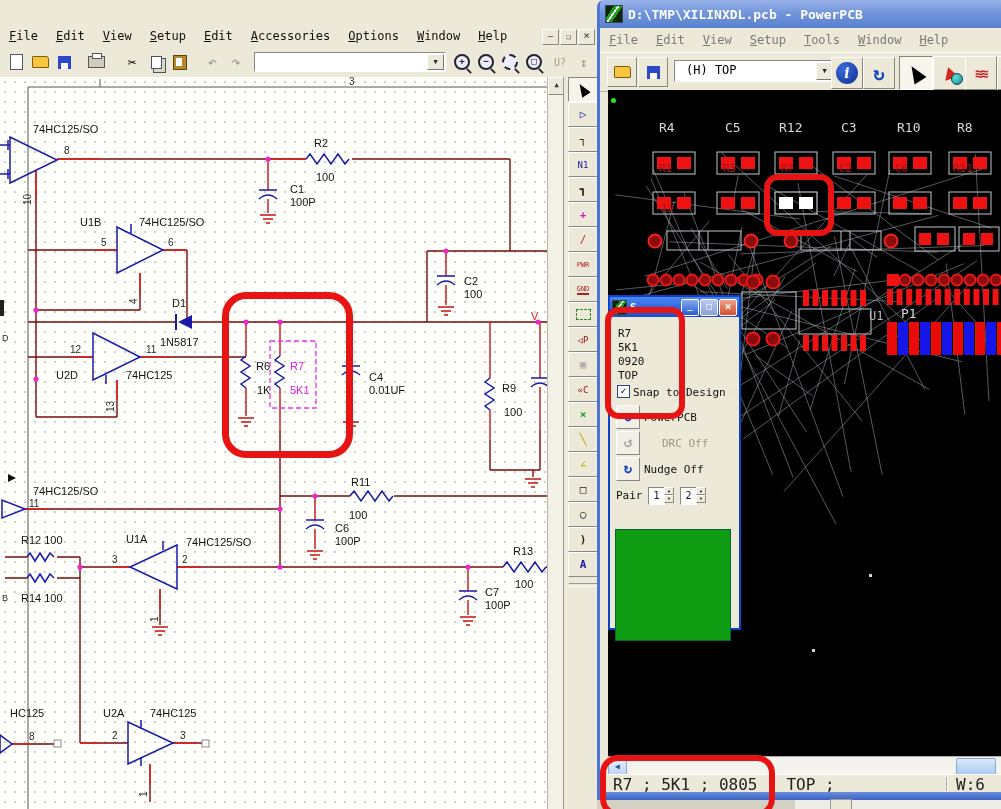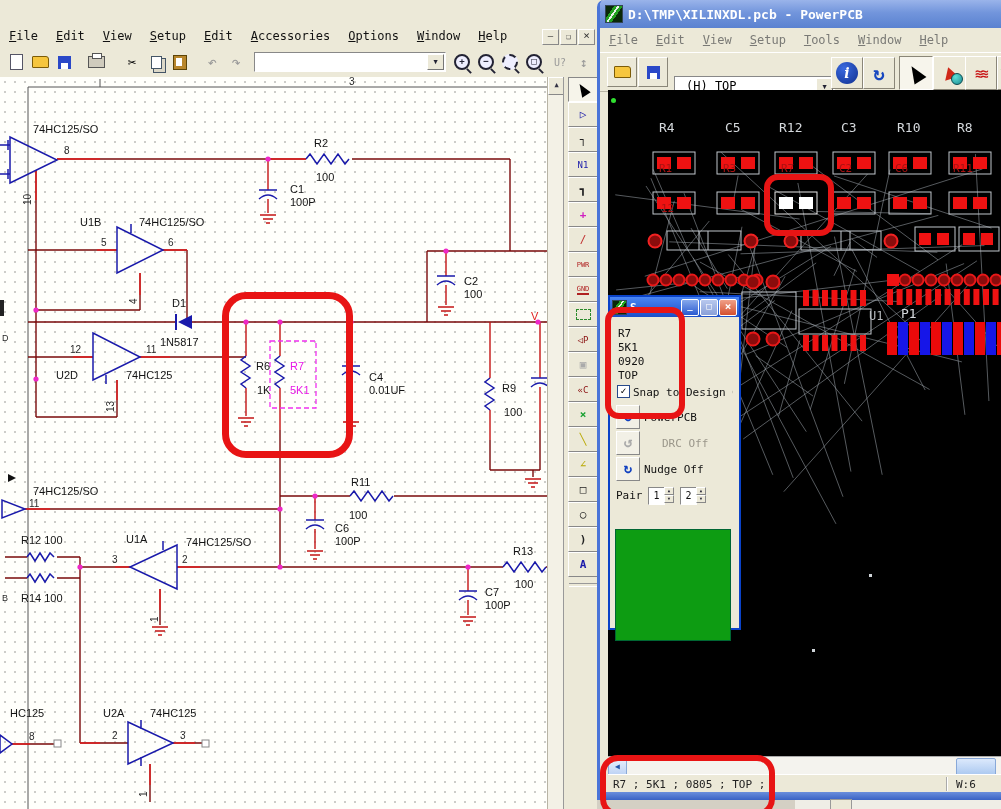--- a/index.html
+++ b/index.html
@@ -81,21 +81,21 @@
   .i-design-b{position:absolute;right:3px;bottom:4px;width:10px;height:10px;border-radius:50%;background:radial-gradient(circle at 35% 30%,#5fe0d8,#1a8a90);border:1px solid #0a4a50;}
   .i-route{color:#c81818;font-size:13px;font-weight:bold;letter-spacing:-2px;}
   .pcb-canvas{left:8px;top:90px;width:393px;height:666px;background:#000;overflow:hidden;}
   #ratsnest line{stroke:#99a1a8;stroke-width:0.7;opacity:0.8;}
   .pcb-hscroll{left:8px;top:756px;width:393px;height:18px;background:#f4f3ee;border-top:1px solid #aaa;}
   .hs-btn{position:absolute;left:0;top:1px;width:17px;height:16px;background:linear-gradient(#e8f0fc,#bcd2f4);
     border:1px solid #8aaad8;border-radius:2px;color:#2255aa;font-size:8px;line-height:15px;text-align:center;}
   .hs-thumb{position:absolute;left:348px;top:1px;width:38px;height:16px;background:linear-gradient(#dce9fc,#aac8f0);
     border:1px solid #88a8d8;border-radius:2px;}
   .pcb-status{left:8px;top:774px;width:393px;height:18px;background:#ece9d8;border-top:1px solid #fff;
-    font-size:11px;color:#222;display:flex;align-items:center;text-align:right;}
+    font-size:16px;color:#222;display:flex;align-items:center;text-align:right;}
   .pcb-bottom{left:0;top:792px;right:0;height:8px;background:linear-gradient(#6a8edc,#3a62c4);}
   
   .dlg{left:608px;top:295px;width:129px;height:331px;background:#ece9d8;border:2px solid #0a42c8;z-index:5;}
   .dlg-title{position:absolute;left:0;top:0;right:0;height:20px;background:linear-gradient(180deg,#4a86f4,#1a4ec8);
     display:flex;align-items:center;padding:0 2px;color:#fff;font-size:11px;font-weight:bold;}
   .dlg-btn{width:16px;height:15px;border:1px solid #fff;border-radius:2px;background:linear-gradient(#86a9ec,#2a5ad0);
     color:#fff;font-size:9px;line-height:13px;text-align:center;margin-left:1px;}
   .dlg-btn.dis{background:linear-gradient(#b8c8ee,#8aa0d8);}
   .dlg-btn.close{background:linear-gradient(#f0a088,#d5502e);font-size:11px;}
   .dlg-body{position:absolute;left:0;top:20px;right:0;bottom:0;font-size:11px;color:#111;}
@@ -440,21 +440,21 @@
       <span class="menu-item">Window</span>
       <span class="menu-item">Help</span>
     </div>
     <div class="abs pcb-toolbar">
       <div class="xbtn" style="left:7px;top:4px;width:28px;height:28px">
           <span class="i-folder"></span>
         </div>
       <div class="xbtn" style="left:38px;top:4px;width:28px;height:28px">
           <span class="i-floppy"></span>
         </div>
-      <div class="abs combo" style="left:74px;top:23px;width:148px;height:20px;font-size:12px;line-height:19px;padding-left:11px">
+      <div class="abs combo" style="left:74px;top:7px;width:148px;height:20px;font-size:12px;line-height:19px;padding-left:11px">
         <span>(H) TOP</span>
         <div class="combo-arrow" style="height:16px;line-height:16px">▼</div>
       </div>
       <div class="xbtn" style="left:231px;top:4px;width:30px;height:30px">
           <span class="i-info">i</span>
         </div>
       <div class="xbtn" style="left:263px;top:4px;width:30px;height:30px">
           <span class="i-refresh">↻</span>
         </div>
       <div class="xbtn pressed" style="left:299px;top:3px;width:32px;height:32px">

